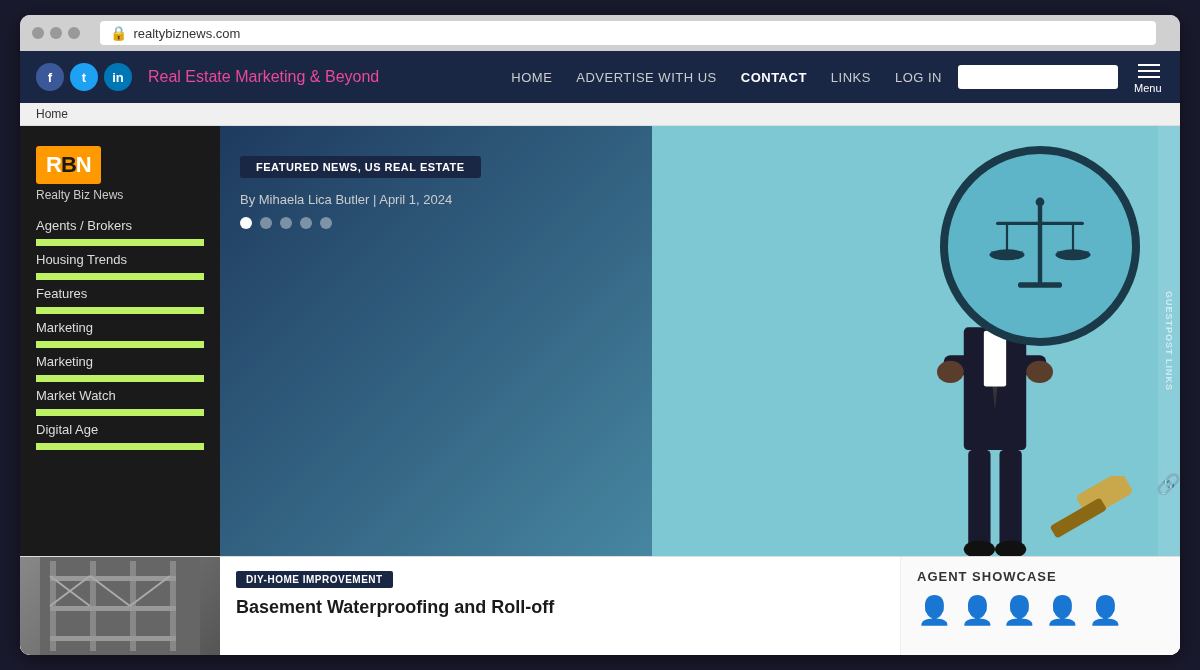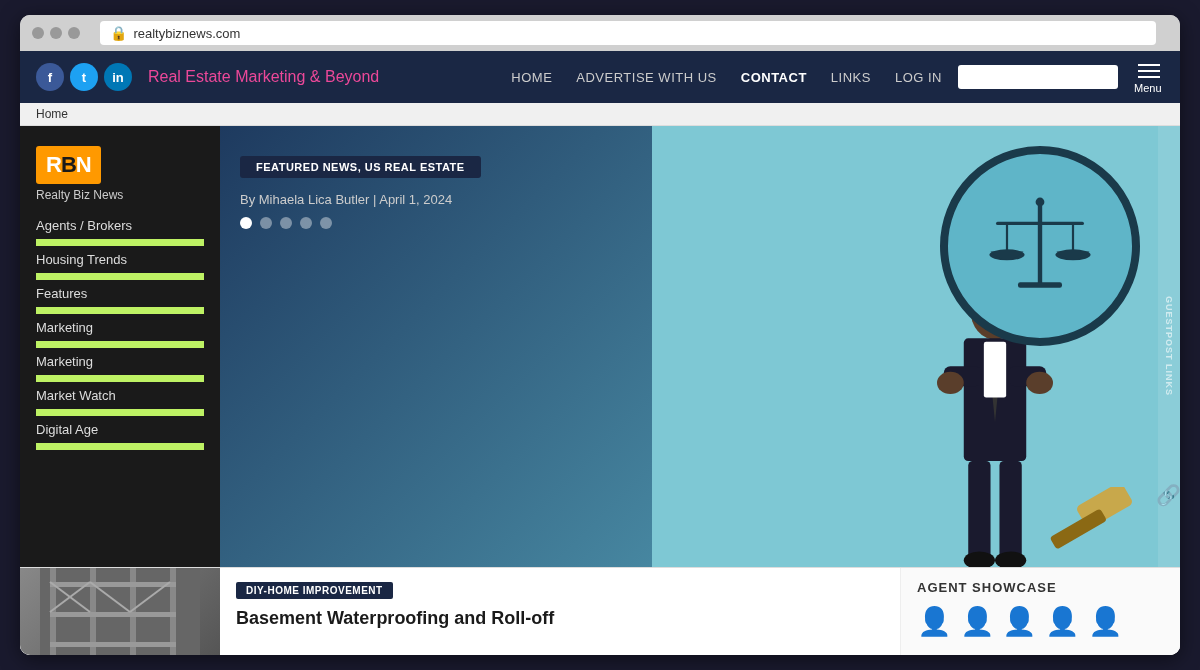--- a/index.html
+++ b/index.html
@@ -337,21 +337,21 @@
       font-size: 20px;
       position: absolute;
       bottom: 60px;
     }
 
     
     .bottom-section {
       display: flex;
       background: #f5f5f5;
       border-top: 1px solid #ddd;
-      height: 88px;
+      height: 99px;
       overflow: hidden;
     }
     .bottom-thumb {
       width: 200px;
       background: #666;
       flex-shrink: 0;
       position: relative;
       overflow: hidden;
     }
     .thumb-inner {

